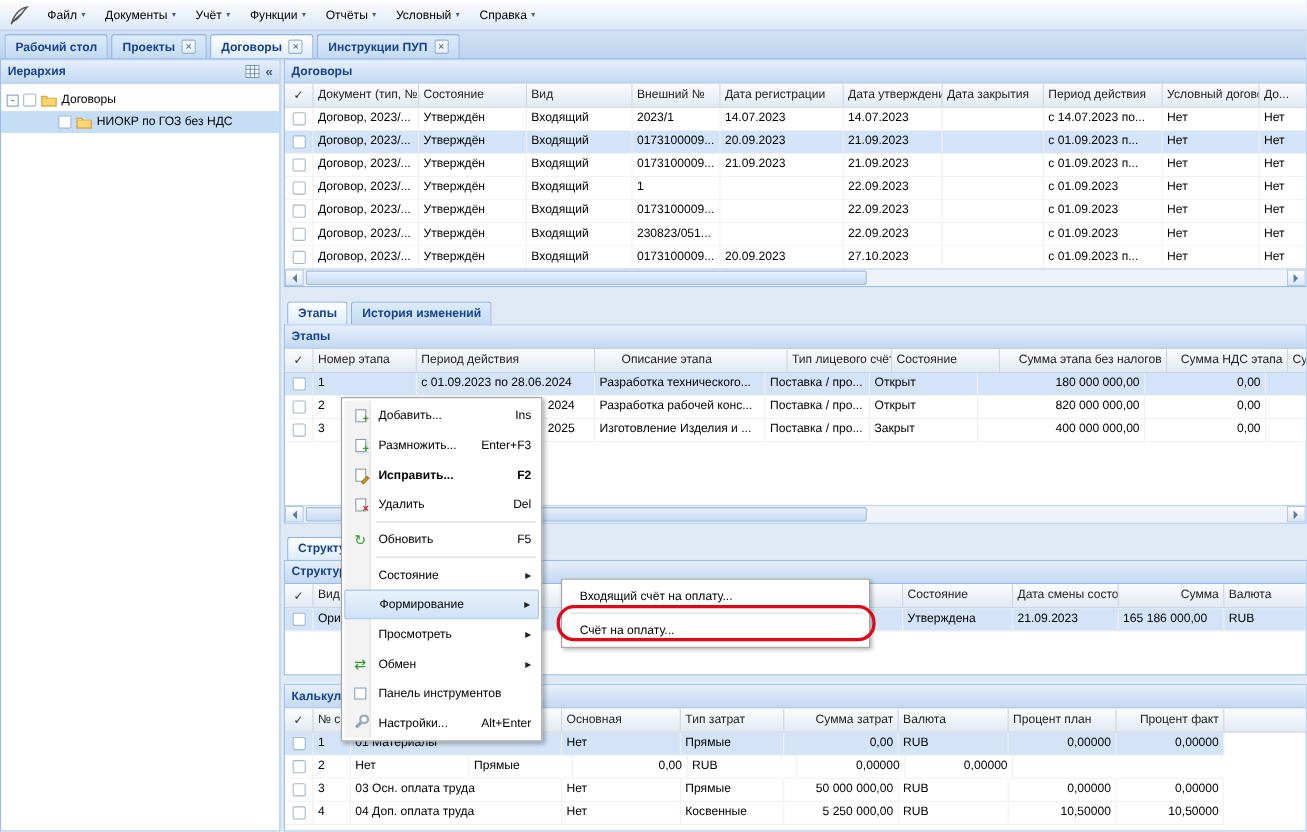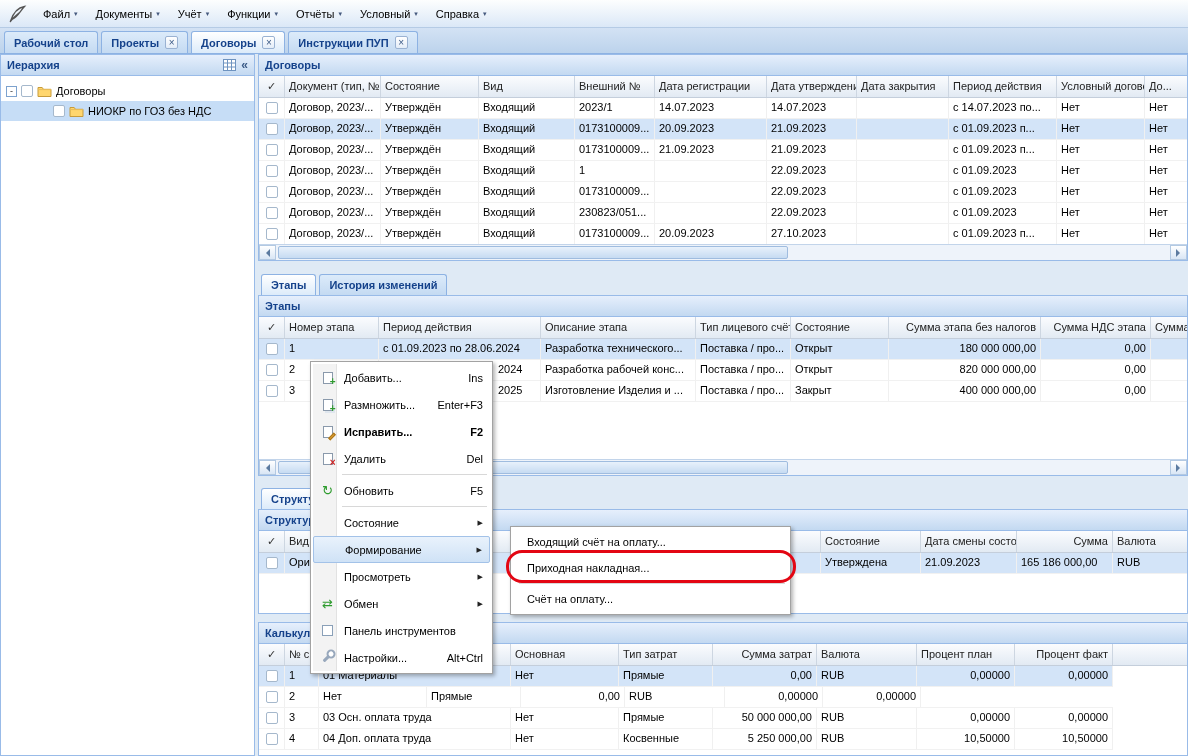--- a/index.html
+++ b/index.html
@@ -333,21 +333,21 @@
 
   <div class="panel stages">
     <div class="panelhdr">
         <span>Этапы</span>
       </div>
     <div class="grid">
         <div class="ghead">
           <div class="gh gcheck" style="width: 26px;">✓</div>
           <div class="gh" style="width: 94px;">Номер этапа</div>
           <div class="gh" style="width: 162px;">Период действия</div>
-          <div class="gh" style="width: 155px;">Описание этапа</div>
+          <div class="gh" style="width: 155px; margin-left: 20px;">Описание этапа</div>
           <div class="gh" style="width: 95px;">Тип лицевого счёт</div>
           <div class="gh" style="width: 98px;">Состояние</div>
           <div class="gh" style="width: 152px; text-align: right;">Сумма этапа без налогов</div>
           <div class="gh" style="width: 110px; text-align: right;">Сумма НДС этапа</div>
           <div class="gh" style="width: 38px;">Сумма эт...</div>
         </div>
         <div class="grow sel" style="width: 930px;">
           <div class="gc gcheck" style="width: 26px;">
             <span class="cb"></span>
           </div>
@@ -573,33 +573,30 @@
         <span class="micon">
           <span class="cbx"></span>
         </span>
         <span>Панель инструментов</span>
       </div>
       <div class="mitem">
         <span class="micon">
           <span class="wrench"></span>
         </span>
         <span>Настройки...</span>
-        <span class="msc">Alt+Ctrl</span>
+        <span class="msc">Alt+Enter</span>
       </div>
     </div>
 </div>
 
 <div class="cmenu sub">
   <div class="cmenu-items">
       <div class="mitem">
         <span>Входящий счёт на оплату...</span>
       </div>
-      <div class="mitem annotated">
-        <span>Приходная накладная...</span>
-      </div>
       <div class="msep"></div>
       <div class="mitem">
         <span>Счёт на оплату...</span>
       </div>
     </div>
 </div>
 
 <div class="annotation-oval"></div>
 
 </body></html>

